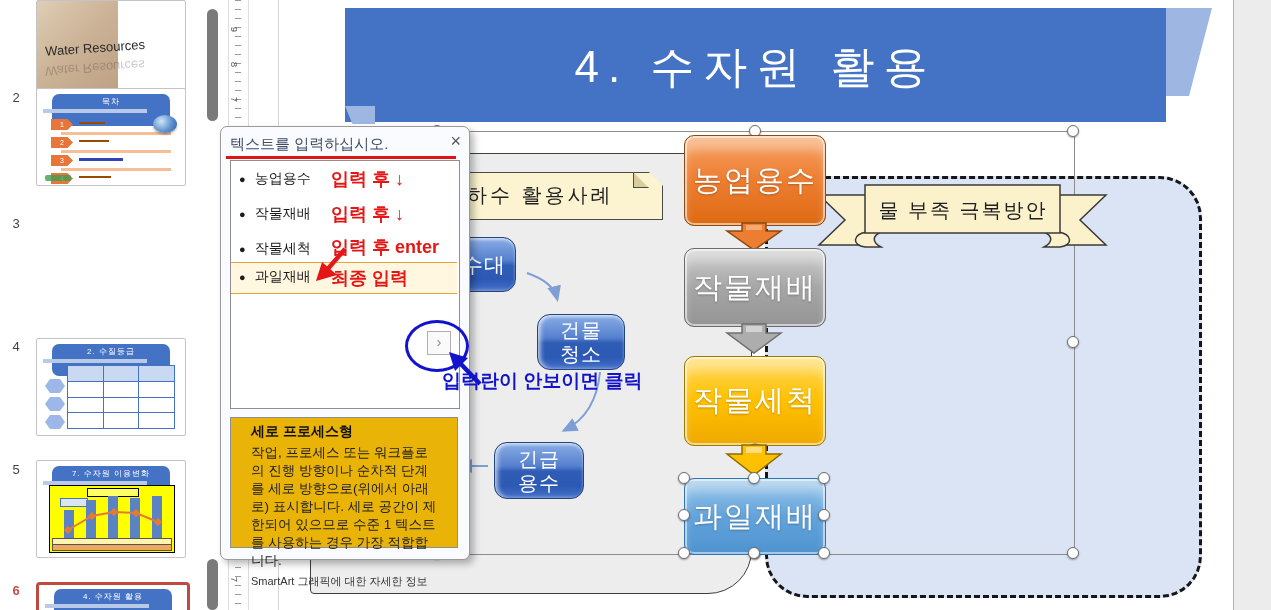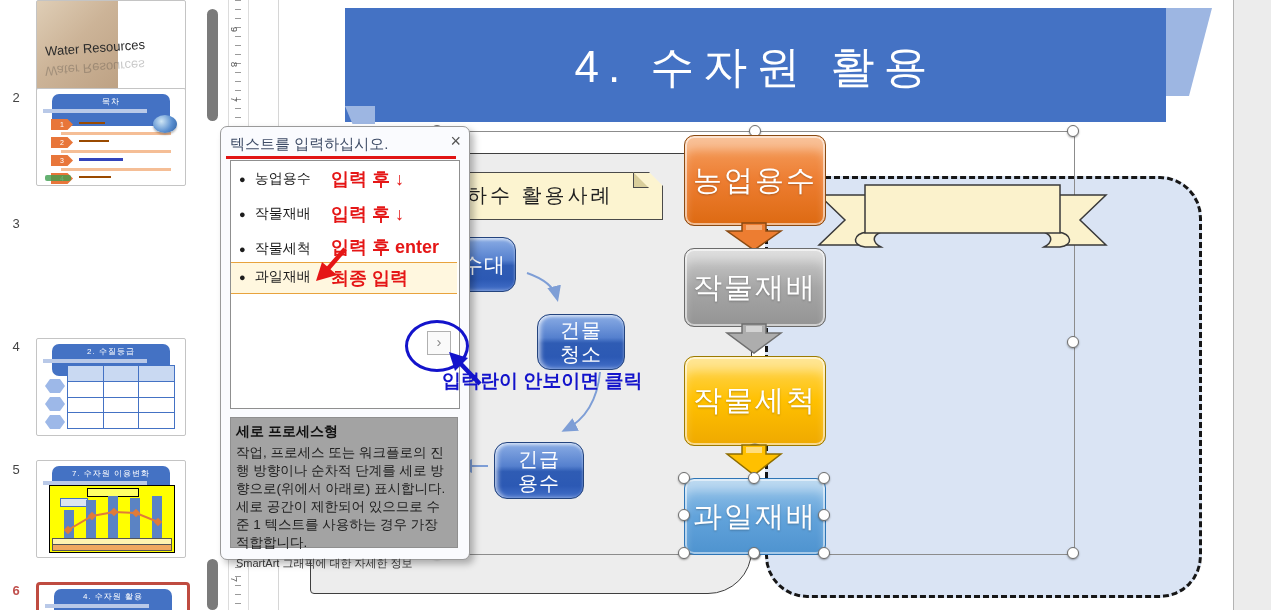--- a/index.html
+++ b/index.html
@@ -58,22 +58,22 @@
          border:1px solid #9a9a9a;border-radius:7px;box-shadow:4px 4px 7px rgba(0,0,0,.28);z-index:30;margin-left:40px;}
   .tpane-title{left:9px;top:8px;font-size:15px;color:#3E4C66;}
   .tpane-close{right:8px;top:5px;font-size:18px;color:#555;line-height:18px;}
   .tpane-underline{left:5px;top:29px;width:230px;height:3px;background:#E11414;}
   .tpane-list{left:9px;top:33px;width:228px;height:247px;background:#fff;border:1px solid #8f8f8f;}
   .titem{left:8px;height:28px;display:flex;align-items:center;font-size:14px;color:#1c1c1c;}
   .titem .b{font-size:11px;margin-right:9px;}
   .tnote{left:100px;font-size:18px;font-weight:bold;color:#E51616;white-space:nowrap;}
   .thl{left:0;top:101px;width:226px;height:30px;background:#FFF7DF;
        border-top:1px solid #E8A33D;border-bottom:1px solid #E8A33D;}
-  .tinfo{left:9px;top:290px;width:228px;height:131px;background:#a3a3a3;border:1px solid #8f8f8f;
-         box-sizing:border-box;padding:5px 5px;}
+  .tinfo{left:9px;top:290px;width:228px;height:131px;background:#eab308;border:1px solid #8f8f8f;
+         box-sizing:border-box;padding:5px 20px;}
   .tinfo-title{font-size:14px;font-weight:bold;color:#111;}
   .tinfo-body{font-size:13.5px;line-height:18px;color:#222;margin-top:3px;}
   .tinfo-link{font-size:11px;color:#333;margin-top:4px;display:inline-block;}
   
   .chev-btn{left:427px;top:331px;width:22px;height:22px;background:#fafafa;border:1px solid #b0b0b0;
             color:#8a8a8a;font-size:15px;line-height:20px;text-align:center;z-index:40;}
   .blue-ellipse{left:405px;top:320px;width:58px;height:46px;border:3px solid #1313CB;border-radius:50%;z-index:41;}
   .hint-text{left:442px;top:368px;font-size:19px;font-weight:bold;color:#1313CB;z-index:41;white-space:nowrap;}
   
   .pane{left:0;top:0;width:207px;height:610px;background:#fff;}
@@ -128,20 +128,21 @@
 
   <svg class="abs" style="left:815px;top:183px" width="295" height="70">
     <g fill="#FBF2CC" stroke="#3a3a3a" stroke-width="1.5">
       <path d="M55,12 L4,12 L30,37 L4,62 L55,62 Z"></path>
       <path d="M240,12 L291,12 L265,37 L291,62 L240,62 Z"></path>
       <path d="M52,49 C38,51 36,62 50,64 L66,64 C57,59 57,53 66,49 Z"></path>
       <path d="M243,49 C257,51 259,62 245,64 L229,64 C238,59 238,53 229,49 Z"></path>
       <rect x="50" y="2" width="195" height="48"></rect>
     </g>
   </svg>
+  <div class="abs ribbon-text">물 부족 극복방안</div>
 
   <div class="abs fbox fbox-agri">
     <span>농업용수</span>
   </div>
   <svg class="abs" style="left:722px;top:222px" width="64" height="30">
     <polygon points="20,1 44,1 44,9 59,9 32,28 5,9 20,9" fill="#ED7D31" stroke="#8a4a12" stroke-width="1.5"></polygon>
     <polygon points="24,3 40,3 40,8 24,8" fill="#F8B585" opacity="0.8"></polygon>
   </svg>
   <div class="abs fbox fbox-crop">
     <span>작물재배</span>

